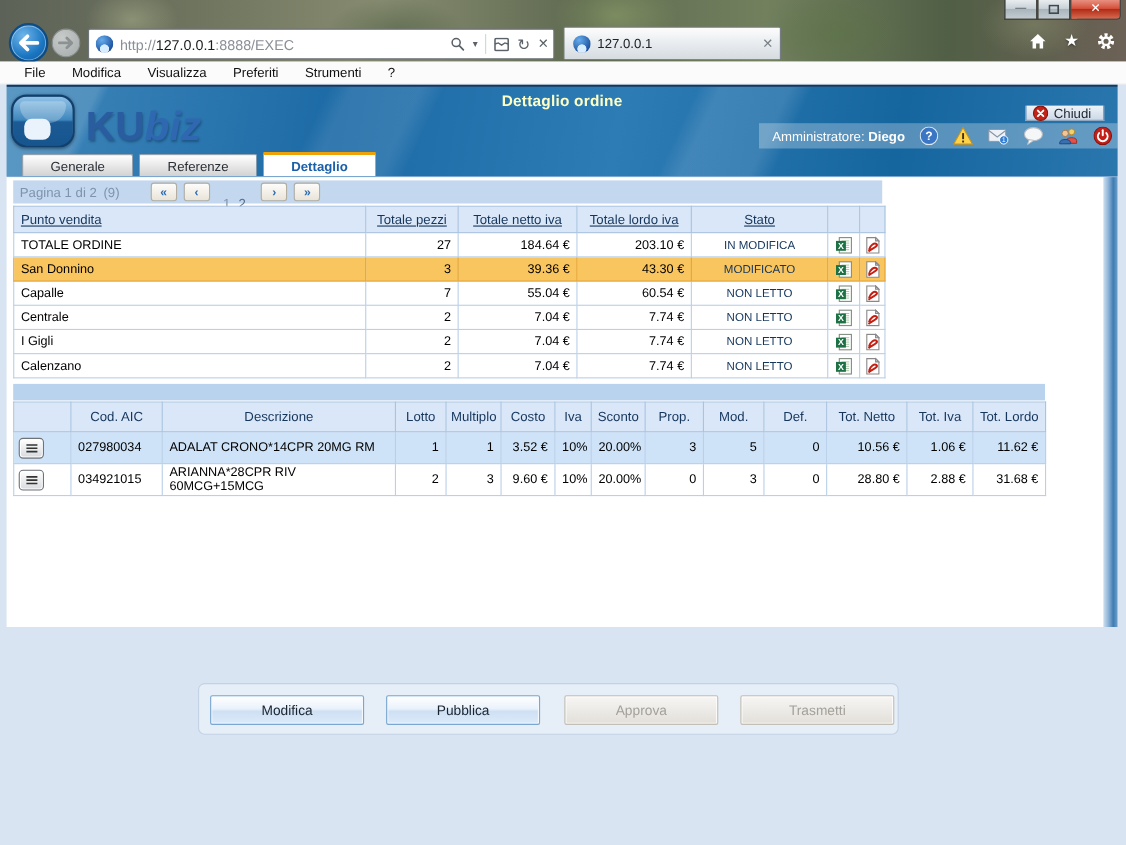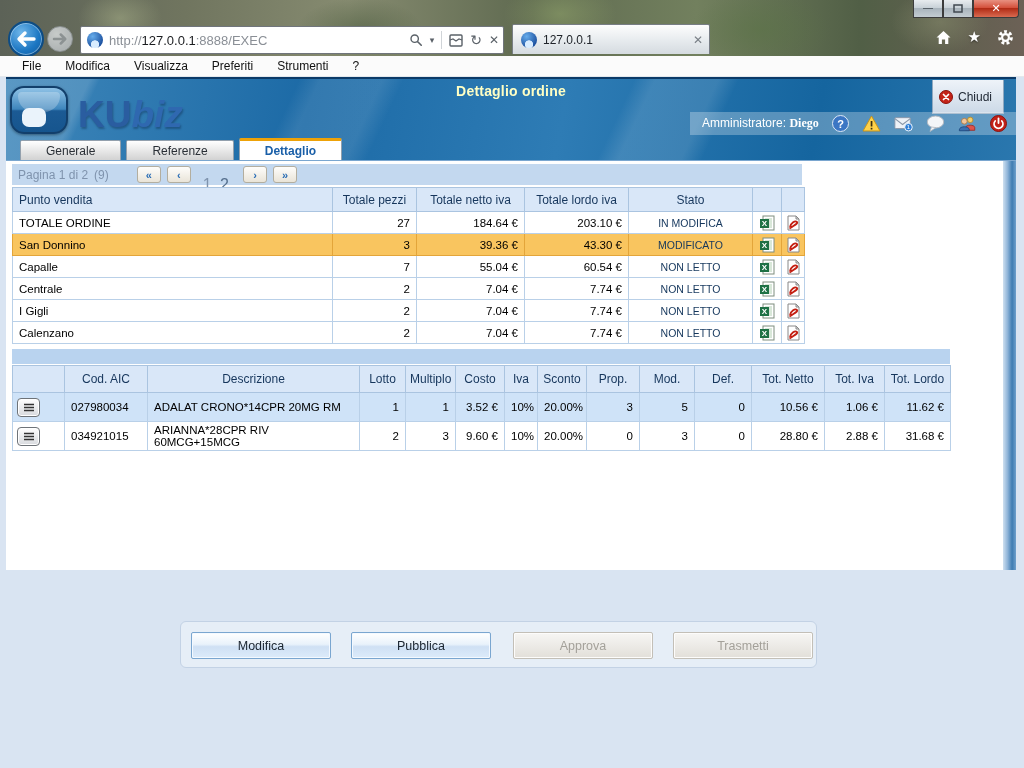--- a/index.html
+++ b/index.html
@@ -79,21 +79,21 @@
     background:
       linear-gradient(115deg, rgba(255,255,255,.14) 0 8%, rgba(255,255,255,0) 9% 28%, rgba(255,255,255,.10) 30% 36%, rgba(255,255,255,0) 38% 60%, rgba(255,255,255,.12) 62% 68%, rgba(255,255,255,0) 70%),
       linear-gradient(100deg,#3f87ba 0%,#1c6aa6 30%,#2e7cb5 55%,#15659f 80%,#2a77ae 100%);
     border-top:2px solid #0b3a68;
   }
   .page-title {
     position:absolute; left:0; right:0; top:4px; text-align:center;
     font-size:14px; font-weight:bold; color:#ffffc4; letter-spacing:.2px;
   }
   .chiudi-btn {
-    position:absolute; right:12px; top:1px; width:72px; height:34px;
+    position:absolute; right:12px; top:17px; width:72px; height:14px;
     background:linear-gradient(#eef3f9,#ccd9e7); border:1px solid #8fa8c0; border-top:none;
     display:flex; align-items:center; gap:5px; padding:0 6px; font-size:12px; color:#1c2430; cursor:pointer;
   }
   .logo { position:absolute; left:4px; top:7px; display:flex; align-items:flex-start; }
   .logo-ic {
     width:58px; height:48px; border-radius:14px; position:relative;
     background:linear-gradient(180deg,#8fc2e6 0%,#3e86bd 45%,#1b5causa 50%,#16558e 100%);
     background:linear-gradient(180deg,#8fc2e6 0%,#3e86bd 48%,#1b5a94 52%,#16558e 100%);
     border:2px solid #123f6b; box-shadow:0 1px 3px rgba(0,0,0,.4);
   }
@@ -105,21 +105,21 @@
     content:""; position:absolute; left:10px; bottom:5px; width:24px; height:19px;
     background:#eaf3fb; border-radius:7px;
   }
   .logo-text { font-size:37px; font-weight:bold; color:#2a5da0; margin:8px 0 0 10px; text-shadow:1px 2px 2px rgba(10,30,60,.35); }
   .logo-text .biz { font-style:italic; color:#2f68b0; }
   .admin-strip {
     position:absolute; right:0px; top:33px; width:326px; height:23px;
     background:rgba(255,255,255,.28); display:flex; align-items:center; padding:0 10px 0 12px; gap:13px;
   }
   .admin-strip .admin-text { color:#fff; font-size:12px; margin-right:auto; white-space:nowrap; }
-  .admin-strip .admin-text b { font-weight:bold;font-family:Liberation Serif, serif; }
+  .admin-strip .admin-text b { font-weight:bold; }
   .admin-strip .aic { width:19px; height:18px; display:flex; align-items:center; justify-content:center; cursor:pointer; }
 
   .tabs { position:absolute; left:14px; bottom:0; display:flex; gap:5px; align-items:flex-end; }
   .apptab {
     height:20px; padding:0 25px; display:flex; align-items:center;
     background:linear-gradient(#ffffff,#d2d2d2); border:1px solid #93a0ad; border-bottom:none;
     border-radius:2px 2px 0 0; font-size:12px; color:#2a2f36; cursor:pointer;
   }
   .apptab.active {
     background:#fff; border-top:3px solid #eea208; height:22px; color:#1a5fa8; font-weight:bold;
@@ -136,29 +136,29 @@
 
   .pagination {
     position:absolute; left:6px; top:3px; width:790px; height:21px; background:#c3d8ef;
     display:flex; align-items:center; font-size:12px; color:#7f93ad; padding:0 6px; gap:6px;
   }
   .pg-btn {
     width:24px; height:17px; border:1px solid #b3ae9f; border-radius:3px;
     background:linear-gradient(#fefdfb,#e9e4d8); color:#2a6db5; font-weight:bold; font-size:11px;
     display:flex; align-items:center; justify-content:center; cursor:pointer;
   }
-  .pg-pages { color:#7f93ad; font-size:16px; padding:0 6px; letter-spacing:2px;margin-top:20px; }
+  .pg-pages { color:#7f93ad; font-size:12px; padding:0 6px; letter-spacing:2px;margin-top:20px; }
   .pg-pages .cur { text-decoration:none; cursor:default; }
   .pg-pages .lnk { text-decoration:underline; color:#56708e; cursor:pointer; }
 
   table { border-collapse:collapse; table-layout:fixed; font-size:11.5px; }
   .t1 { position:absolute; left:6px; top:26px; width:792px; }
   .t1 th {
     background:#d9e7f8; color:#16365c; font-weight:normal; height:24px;
-    border:1px solid #aac4e0; text-align:left; padding:0 6px; font-size:12px;
+    border:1px solid #aac4e0; text-align:left; padding:0 6px; font-size:12px;text-decoration:underline;
   }
   .t1 th.c { text-align:center; }
   .t1 td { border:1px solid #b9d0e8; height:22px; padding:0 6px; color:#000; background:#fff; }
   .t1 td.num { text-align:right; }
   .t1 td.stato { text-align:center; font-size:10.5px; color:#14365c; }
   .t1 td.icel { text-align:center; padding:0; cursor:pointer; }
   .t1 tr.hl td { background:#f9c55f; border-color:#e3a53a; }
 
   .strip2 { position:absolute; left:6px; top:188px; width:938px; height:15px; background:#b9d3ef; }
 

